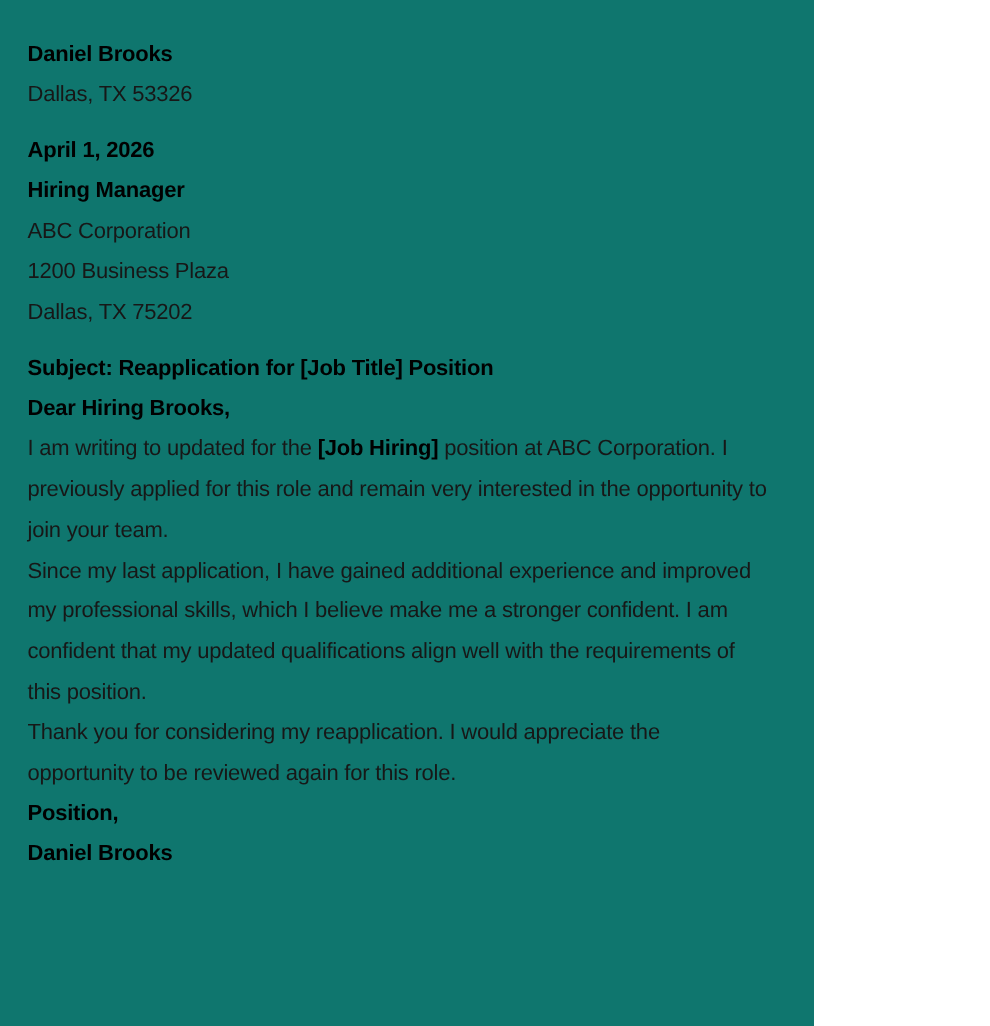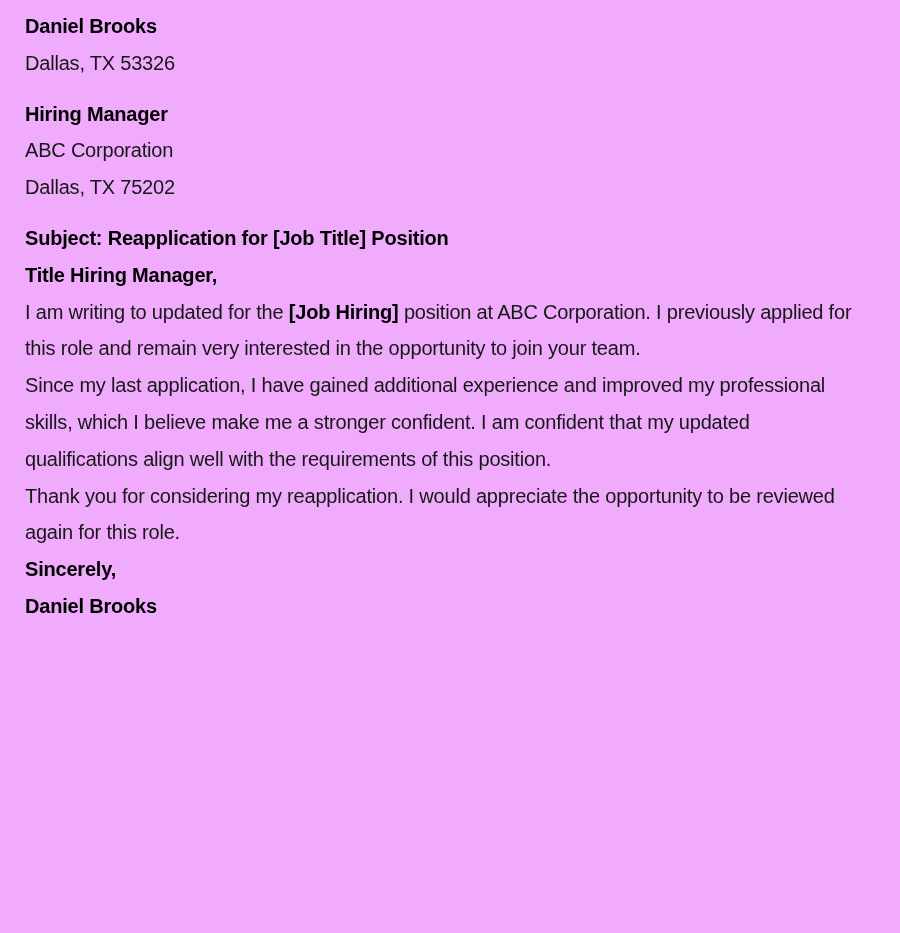--- a/index.html
+++ b/index.html
@@ -7,24 +7,24 @@
     padding: 0;
     background: #ffffff;
   }
   body {
     width: 900px;
     height: 933px;
     overflow: hidden;
   }
   .page {
     box-sizing: border-box;
-    width: 900px;
+    width: 740px;
     min-height: 933px;
-    padding: 8px 40px 0 25px;
-    background: #f0abfc;
+    padding: 31px 40px 0 25px;
+    background: #0f766e;
     font-family: "Liberation Sans", sans-serif;
     font-size: 20px;
     line-height: 36.8px;
     color: #171717;
     letter-spacing: -0.2px;
   }
   .page p {
     margin: 0;
   }
   .block {
@@ -41,35 +41,37 @@
 </head>
 <body>
 
 <div class="page">
 
   <div class="block">
     <p class="bold">Daniel Brooks</p>
     <p>Dallas, TX 53326</p>
   </div>
 
+  <p class="bold block">April 1, 2026</p>
 
   <div class="block">
     <p class="bold">Hiring Manager</p>
     <p>ABC Corporation</p>
+    <p>1200 Business Plaza</p>
     <p>Dallas, TX 75202</p>
   </div>
 
   <p class="bold block">Subject: Reapplication for [Job Title] Position</p>
 
-  <p class="bold block">Title Hiring Manager,</p>
+  <p class="bold block">Dear Hiring Brooks,</p>
 
   <p class="block body-par"><span>I am writing to updated for the </span><span class="bold">[Job Hiring]</span><span> position at ABC Corporation. I previously applied for this role and remain very interested in the opportunity to join your team.</span></p>
 
   <p class="block body-par">Since my last application, I have gained additional experience and improved my professional skills, which I believe make me a stronger confident. I am confident that my updated qualifications align well with the requirements of this position.</p>
 
   <p class="block body-par">Thank you for considering my reapplication. I would appreciate the opportunity to be reviewed again for this role.</p>
 
   <div class="block">
-    <p class="bold">Sincerely,</p>
+    <p class="bold">Position,</p>
     <p class="bold">Daniel Brooks</p>
   </div>
 
 </div>
 
 </body></html>

